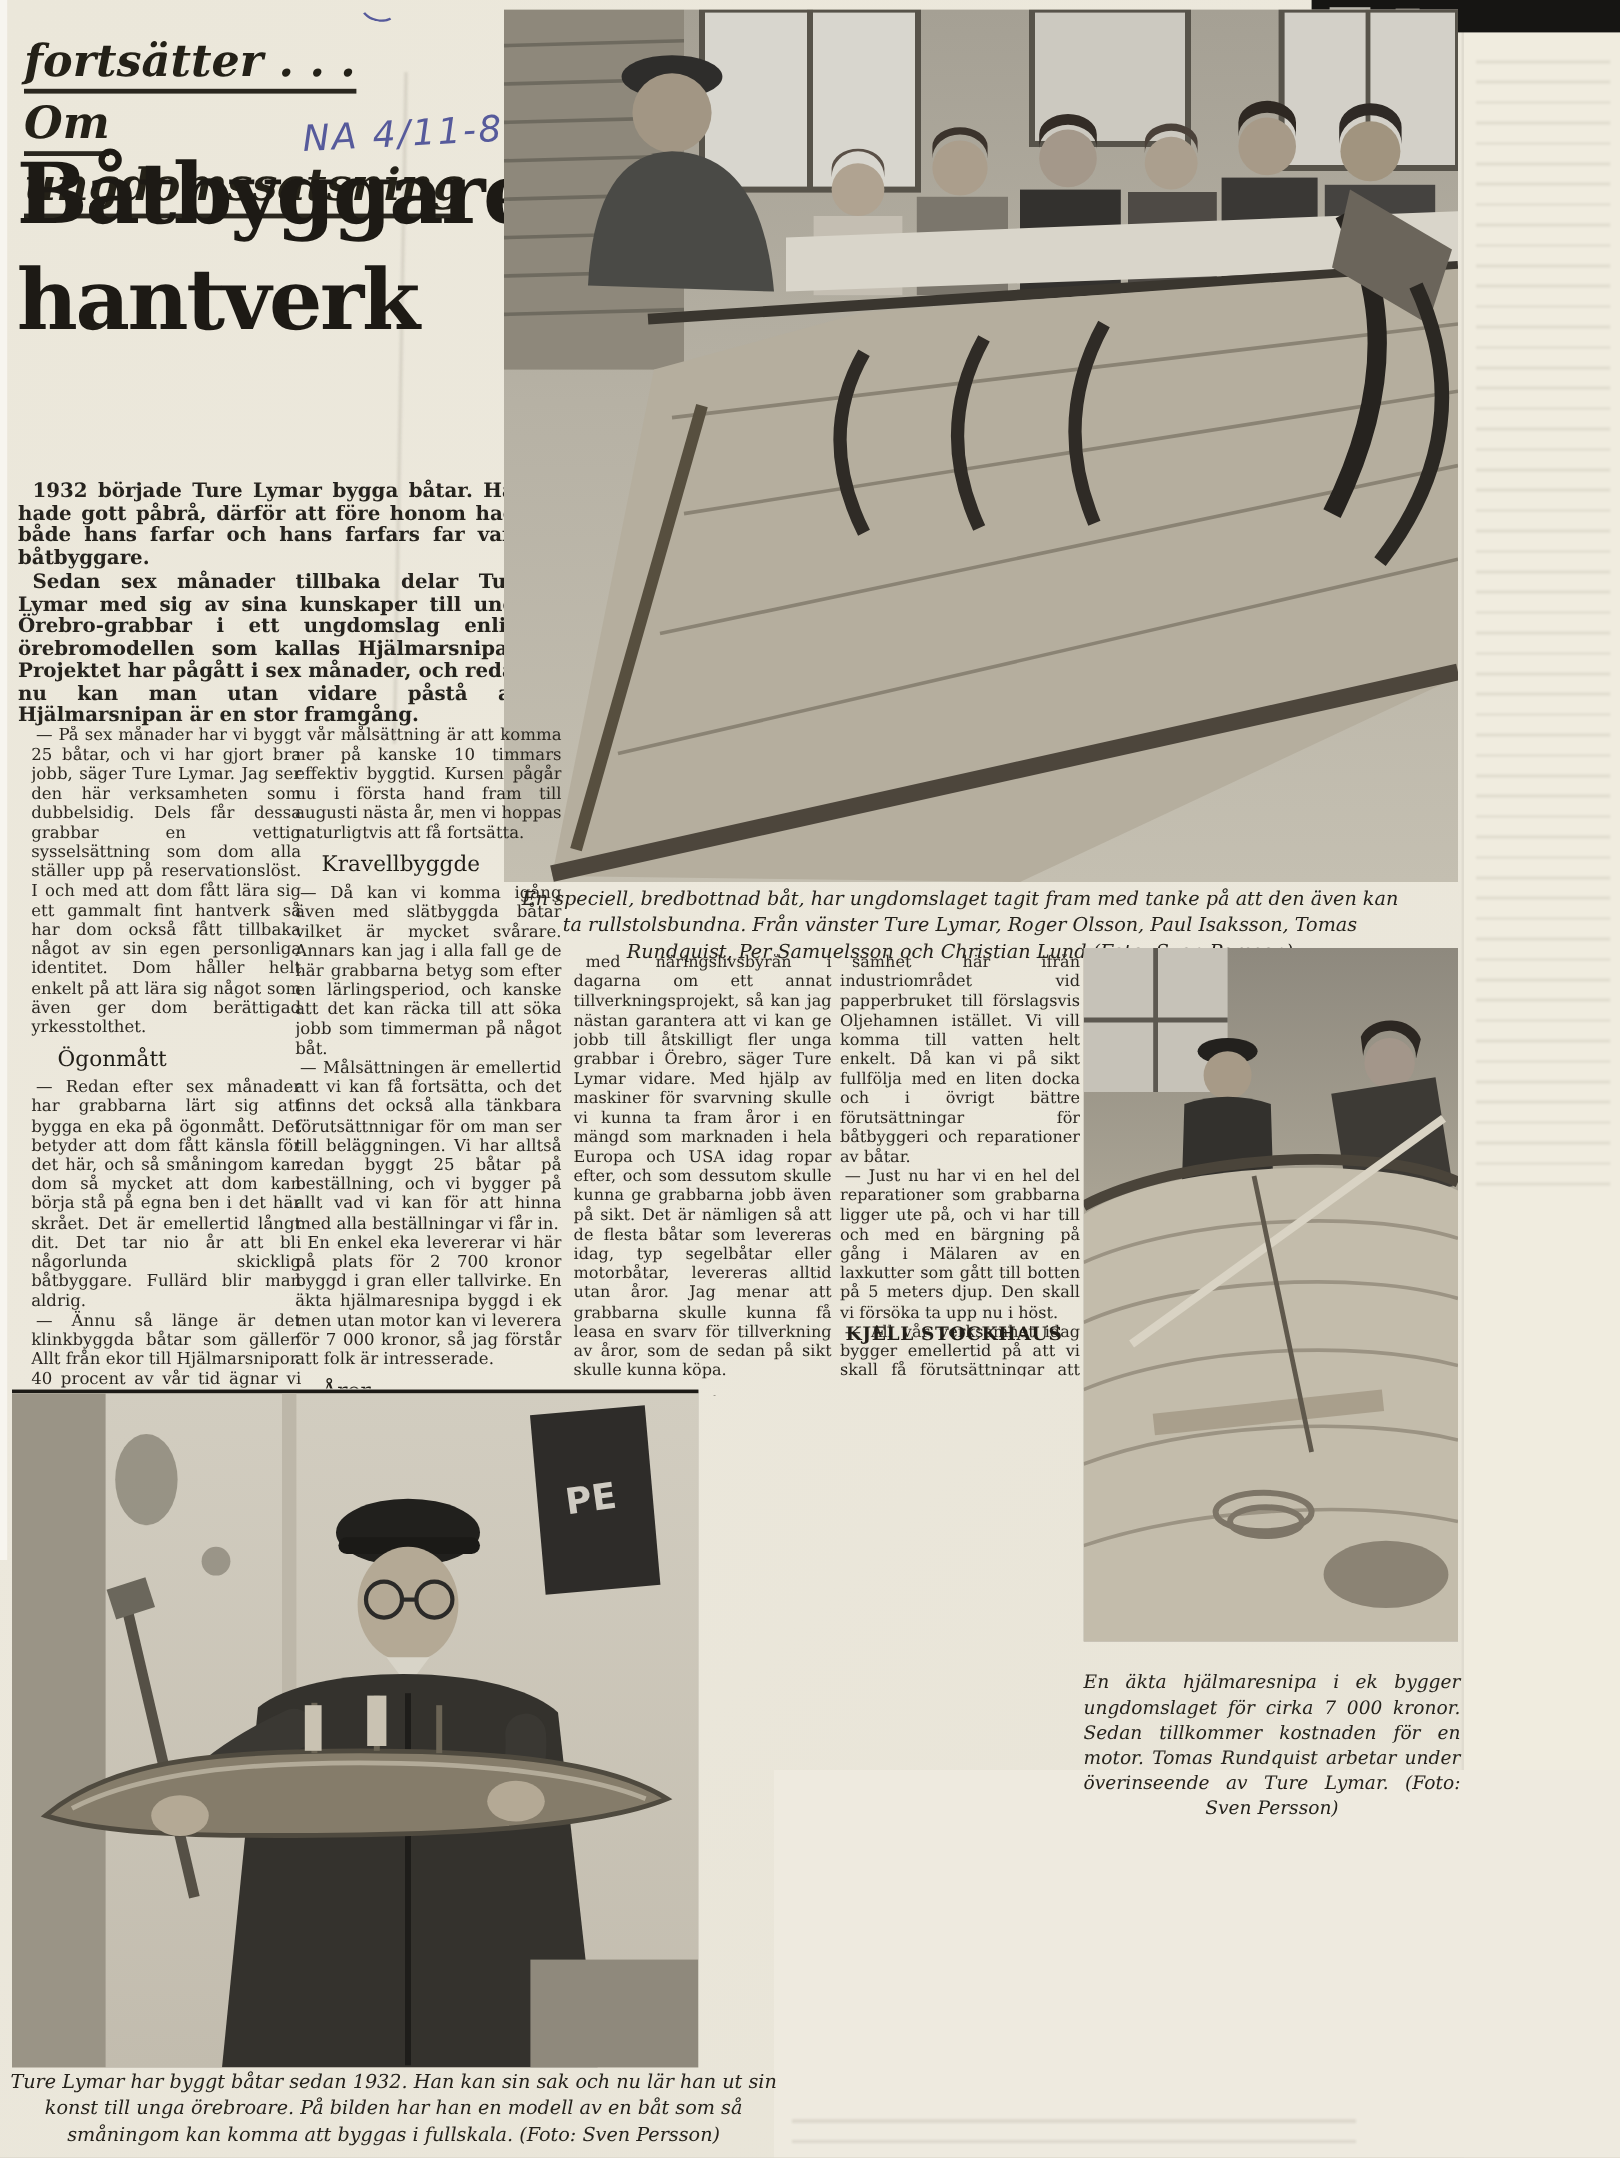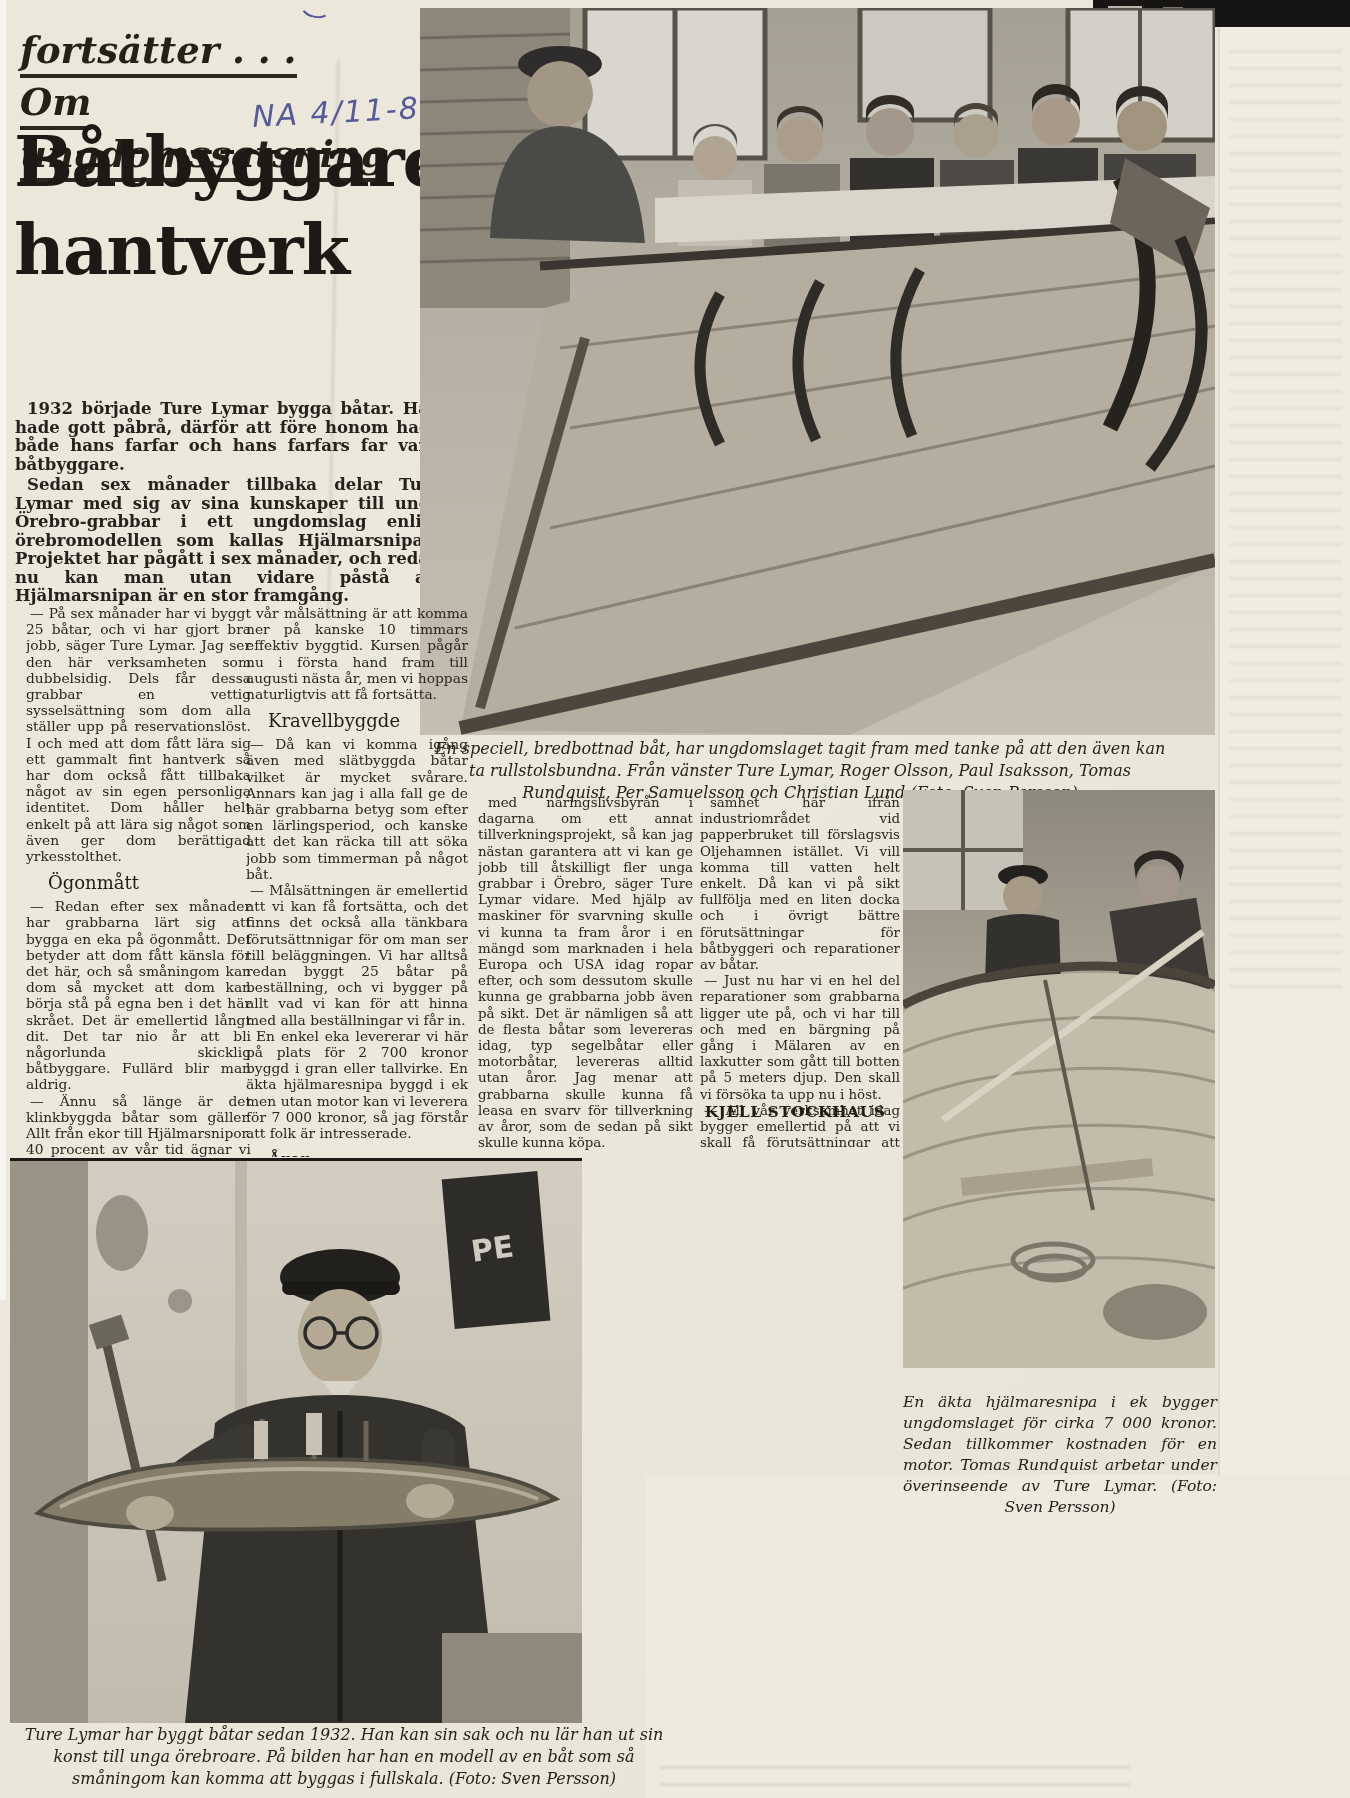--- a/index.html
+++ b/index.html
@@ -45,21 +45,21 @@
   
   .photo{background:#b7b2a6;overflow:hidden;}
   .photo svg{display:block;}
   .photo1{left:420px;top:8px;width:795px;height:727px;}
   .photo2{left:903px;top:790px;width:312px;height:578px;}
   .photo3{left:10px;top:1158px;width:572px;height:562px;border-top:3px solid #1c1a16;}
   
   .caption{font-style:italic;color:#25221c;}
   .caption1{left:430px;top:738px;width:740px;font-size:16px;line-height:22px;text-align:center;}
   .caption2{left:903px;top:1392px;width:314px;font-size:15.5px;line-height:21px;text-align:justify;text-align-last:center;}
-  .caption3{left:8px;top:1724px;width:640px;font-size:16px;line-height:22px;text-align:center;margin-left:16px;}
+  .caption3{left:8px;top:1724px;width:640px;font-size:16px;line-height:22px;text-align:center;}
 </style>
 </head>
 <body>
 
 <div class="page">
 
   <div class="abs right-strip"></div>
   <div class="abs bottom-right-patch"></div>
   <div class="abs left-sliver"></div>
   <div class="abs top-dark">

